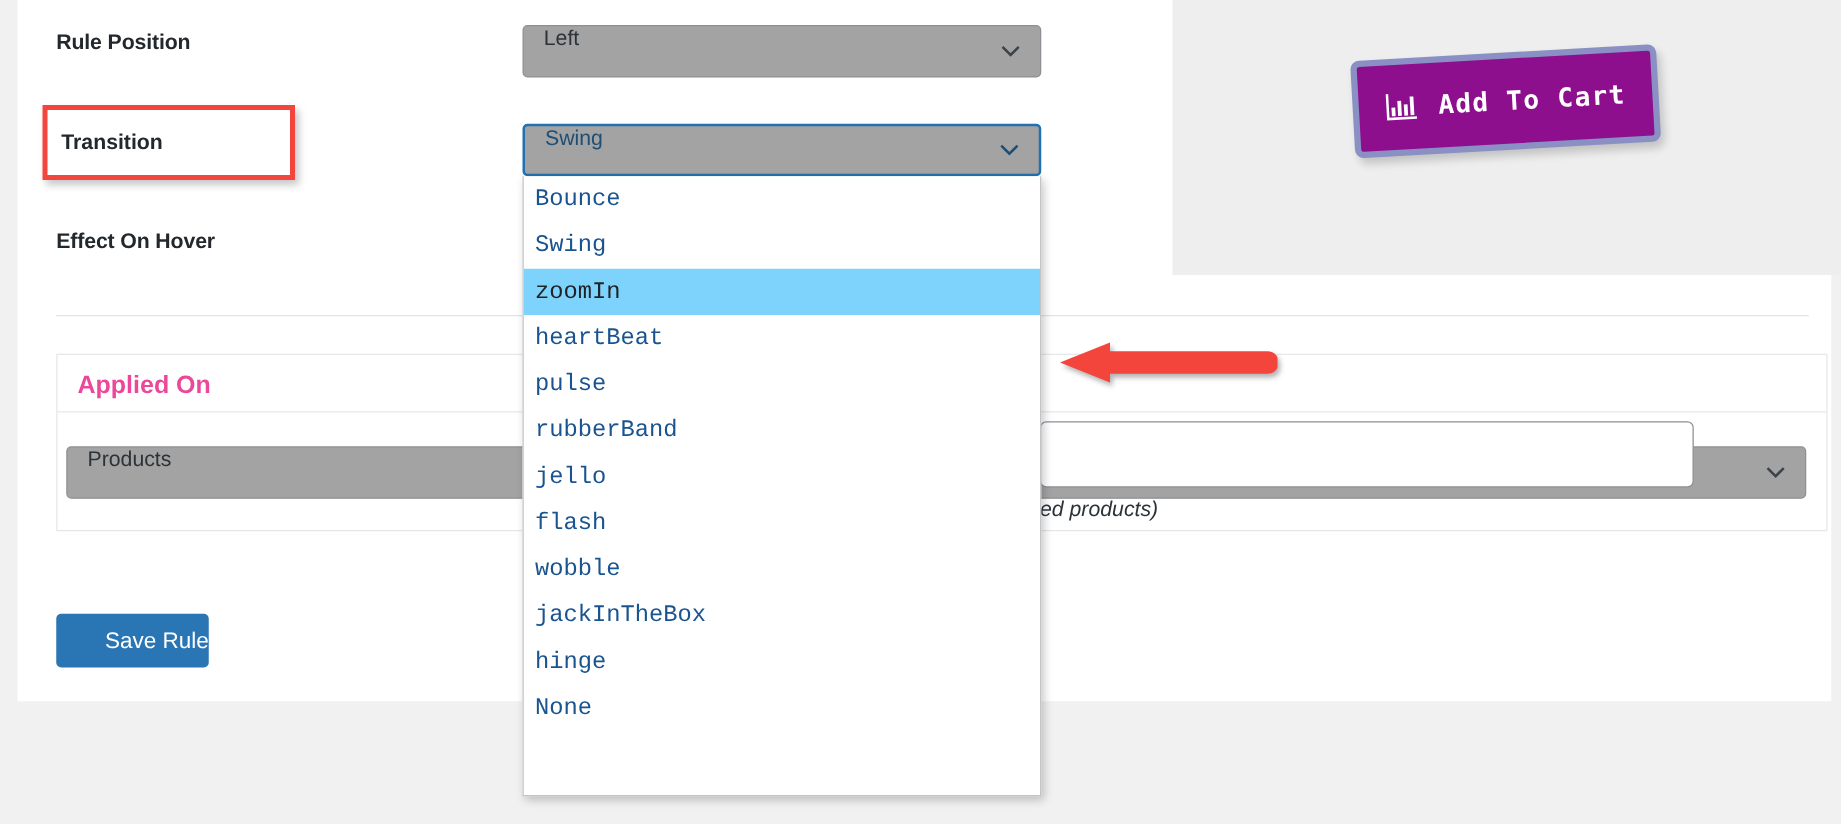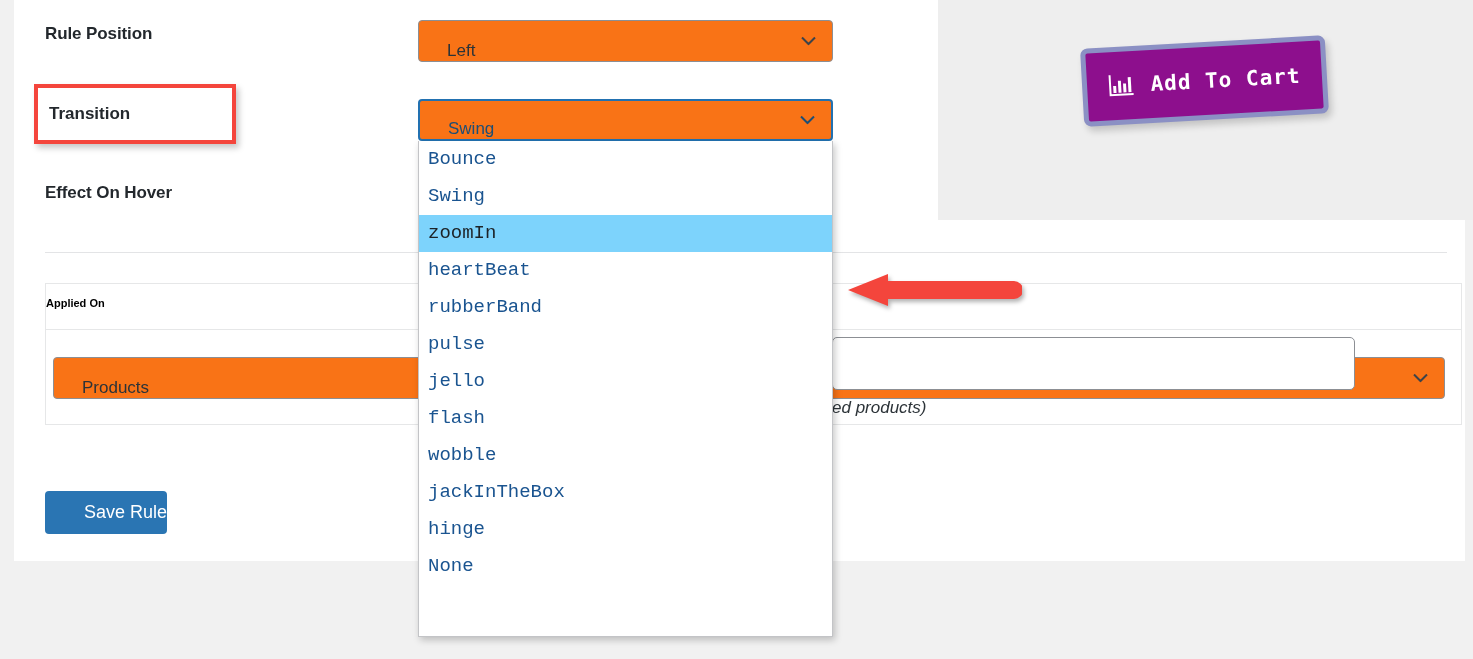--- a/index.html
+++ b/index.html
@@ -51,28 +51,28 @@
   }
   .red-box-text {
     position: absolute;
     left: 11px; top: 16px;
     font-size: 17px; font-weight: bold; color: #23282d;
   }
 
   
   .select {
     position: absolute;
-    background: #f97316;
+    background: #a3a3a3;
     border: 1px solid #8c8f94;
     border-radius: 4px;
     font-size: 17px;
     color: #2c3338;
     display: flex;
-    align-items: flex-end;
-    padding-left: 28px;
+    align-items: flex-start;
+    padding-left: 16px;
   }
   .select .chev {
     position: absolute;
     right: 16px; top: 50%;
     transform: translateY(-50%);
     width: 15px; height: 9px;
     pointer-events: none;
   }
   .select .chev svg { display: block; }
 
@@ -131,22 +131,22 @@
     border: 1px solid #e6e7e8;
     background: #ffffff;
   }
   .panel-head {
     position: absolute;
     left: 0; top: 0; width: 100%; height: 46px;
     border-bottom: 1px solid #e6e7e8;
   }
   .panel-head-title {
     position: absolute;
-    left: 0; top: 13px;
-    font-size: 11px; font-weight: bold; color: #000000;
+    left: 16px; top: 13px;
+    font-size: 20px; font-weight: bold; color: #ec4899;
   }
 
   
   #input-selection {
     position: absolute;
     left: 832px; top: 337px;
     width: 523px; height: 53px;
     background: #ffffff;
     border: 1px solid #8c8f94;
     border-radius: 5px;
@@ -299,22 +299,22 @@
     </svg>
   </div>
 
   <button id="btn-save-rule">Save Rule</button>
 
   <div class="dropdown">
     <div class="dd-item">Bounce</div>
     <div class="dd-item">Swing</div>
     <div class="dd-item selected">zoomIn</div>
     <div class="dd-item">heartBeat</div>
+    <div class="dd-item">pulse</div>
     <div class="dd-item">rubberBand</div>
-    <div class="dd-item">pulse</div>
     <div class="dd-item">jello</div>
     <div class="dd-item">flash</div>
     <div class="dd-item">wobble</div>
     <div class="dd-item">jackInTheBox</div>
     <div class="dd-item">hinge</div>
     <div class="dd-item">None</div>
   </div>
 
 </div>
 

